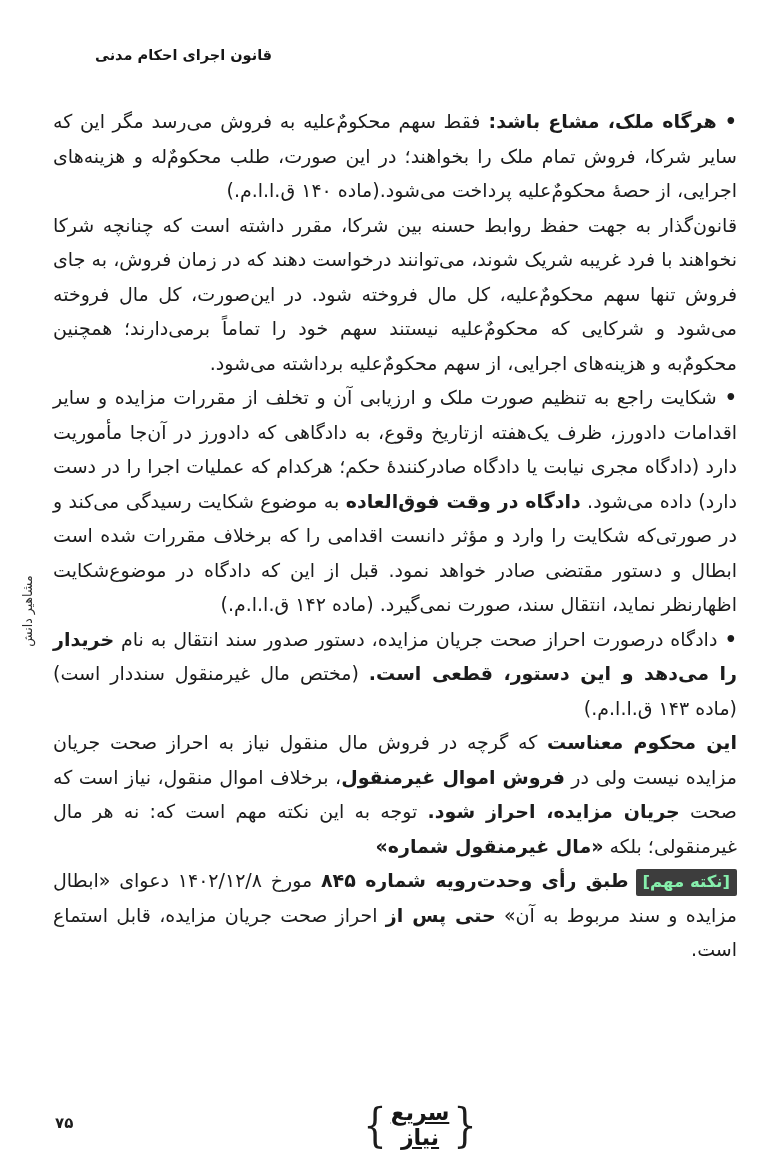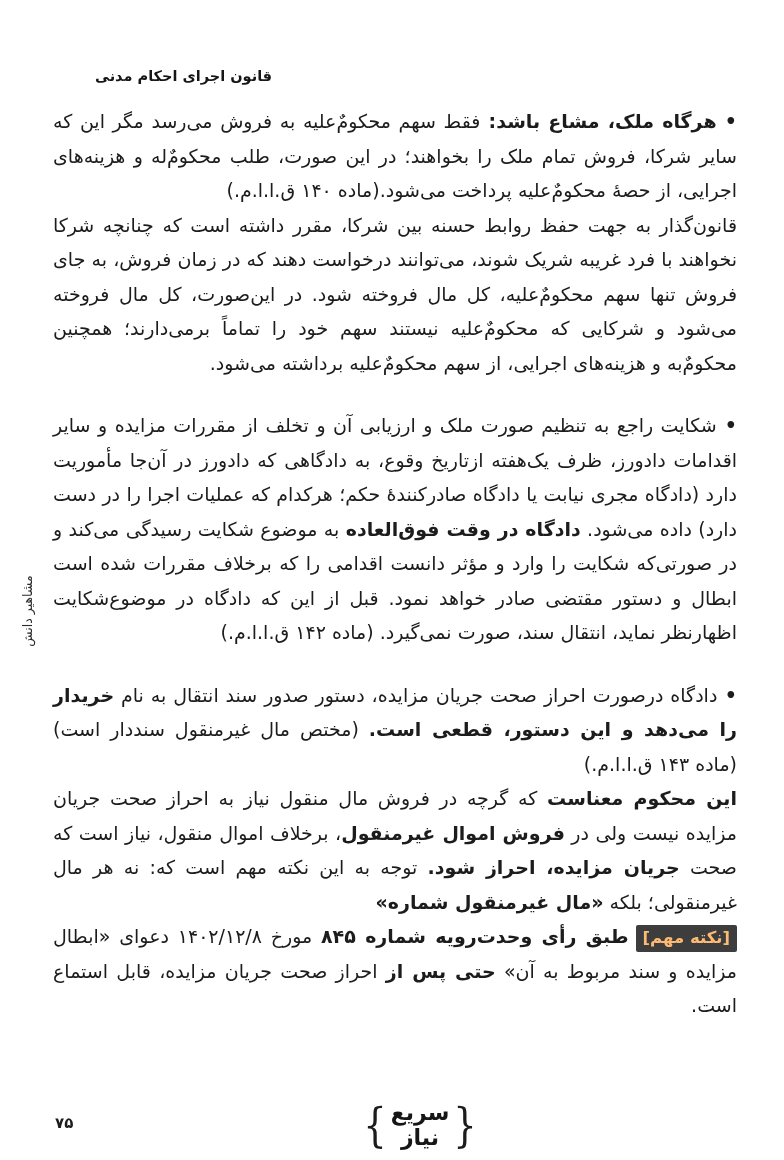--- a/index.html
+++ b/index.html
@@ -11,36 +11,35 @@
     font-family:"DejaVu Sans","Liberation Sans",sans-serif;
     color:#1c1c1c;
   }
   .page{position:absolute;inset:0;direction:rtl;background:#fff}
 
   .header{
     position:absolute;top:47px;left:95px;
     font-size:14.5px;font-weight:bold;
     direction:rtl;white-space:nowrap;
     color:#161616;
-    margin-top:21px;
   }
 
   .body-text{
     position:absolute;top:104px;right:47px;width:684px;
     font-size:19px;line-height:34.5px;
     text-align:justify;direction:rtl;
     color:#1c1c1c;
   }
   .para{margin:0;padding:0}
-  .para.spaced{margin-top:28px}
+  .para.spaced{}
   .b{font-weight:bold}
   .bullet{font-weight:bold}
   .badge{
     display:inline-block;
-    background:#3d3d3d;color:#fdba74;
+    background:#3d3d3d;color:#86efac;
     font-weight:bold;font-size:16.5px;line-height:24px;
     padding:1px 7px 2px 7px;border-radius:2px;
     margin-left:7px;vertical-align:baseline;
   }
 
   .side-text{
     position:absolute;left:-41px;top:601px;width:142px;height:20px;
     transform:rotate(-90deg);
     font-size:12.5px;letter-spacing:1px;text-align:center;
     color:#2a2a2a;direction:rtl;
@@ -55,21 +54,21 @@
     position:absolute;top:1100px;left:420px;transform:translateX(-50%);
     display:flex;direction:ltr;align-items:center;gap:1px;
   }
   .brace{
     font-family:"DejaVu Serif","Liberation Serif",serif;
     font-size:46px;font-weight:400;line-height:1;color:#1c1c1c;
     transform:scaleX(.8);
   }
   .logo-lines{
     display:flex;flex-direction:column;align-items:center;
-    font-weight:bold;font-size:22px;line-height:25px;color:#161616;
+    font-weight:bold;font-size:22px;line-height:25px;color:#161616;text-decoration:underline;
   }
 </style>
 </head>
 <body>
 
 <div class="page">
 
   <div class="header">قانون اجرای احکام مدنی</div>
 
   <div class="body-text">

